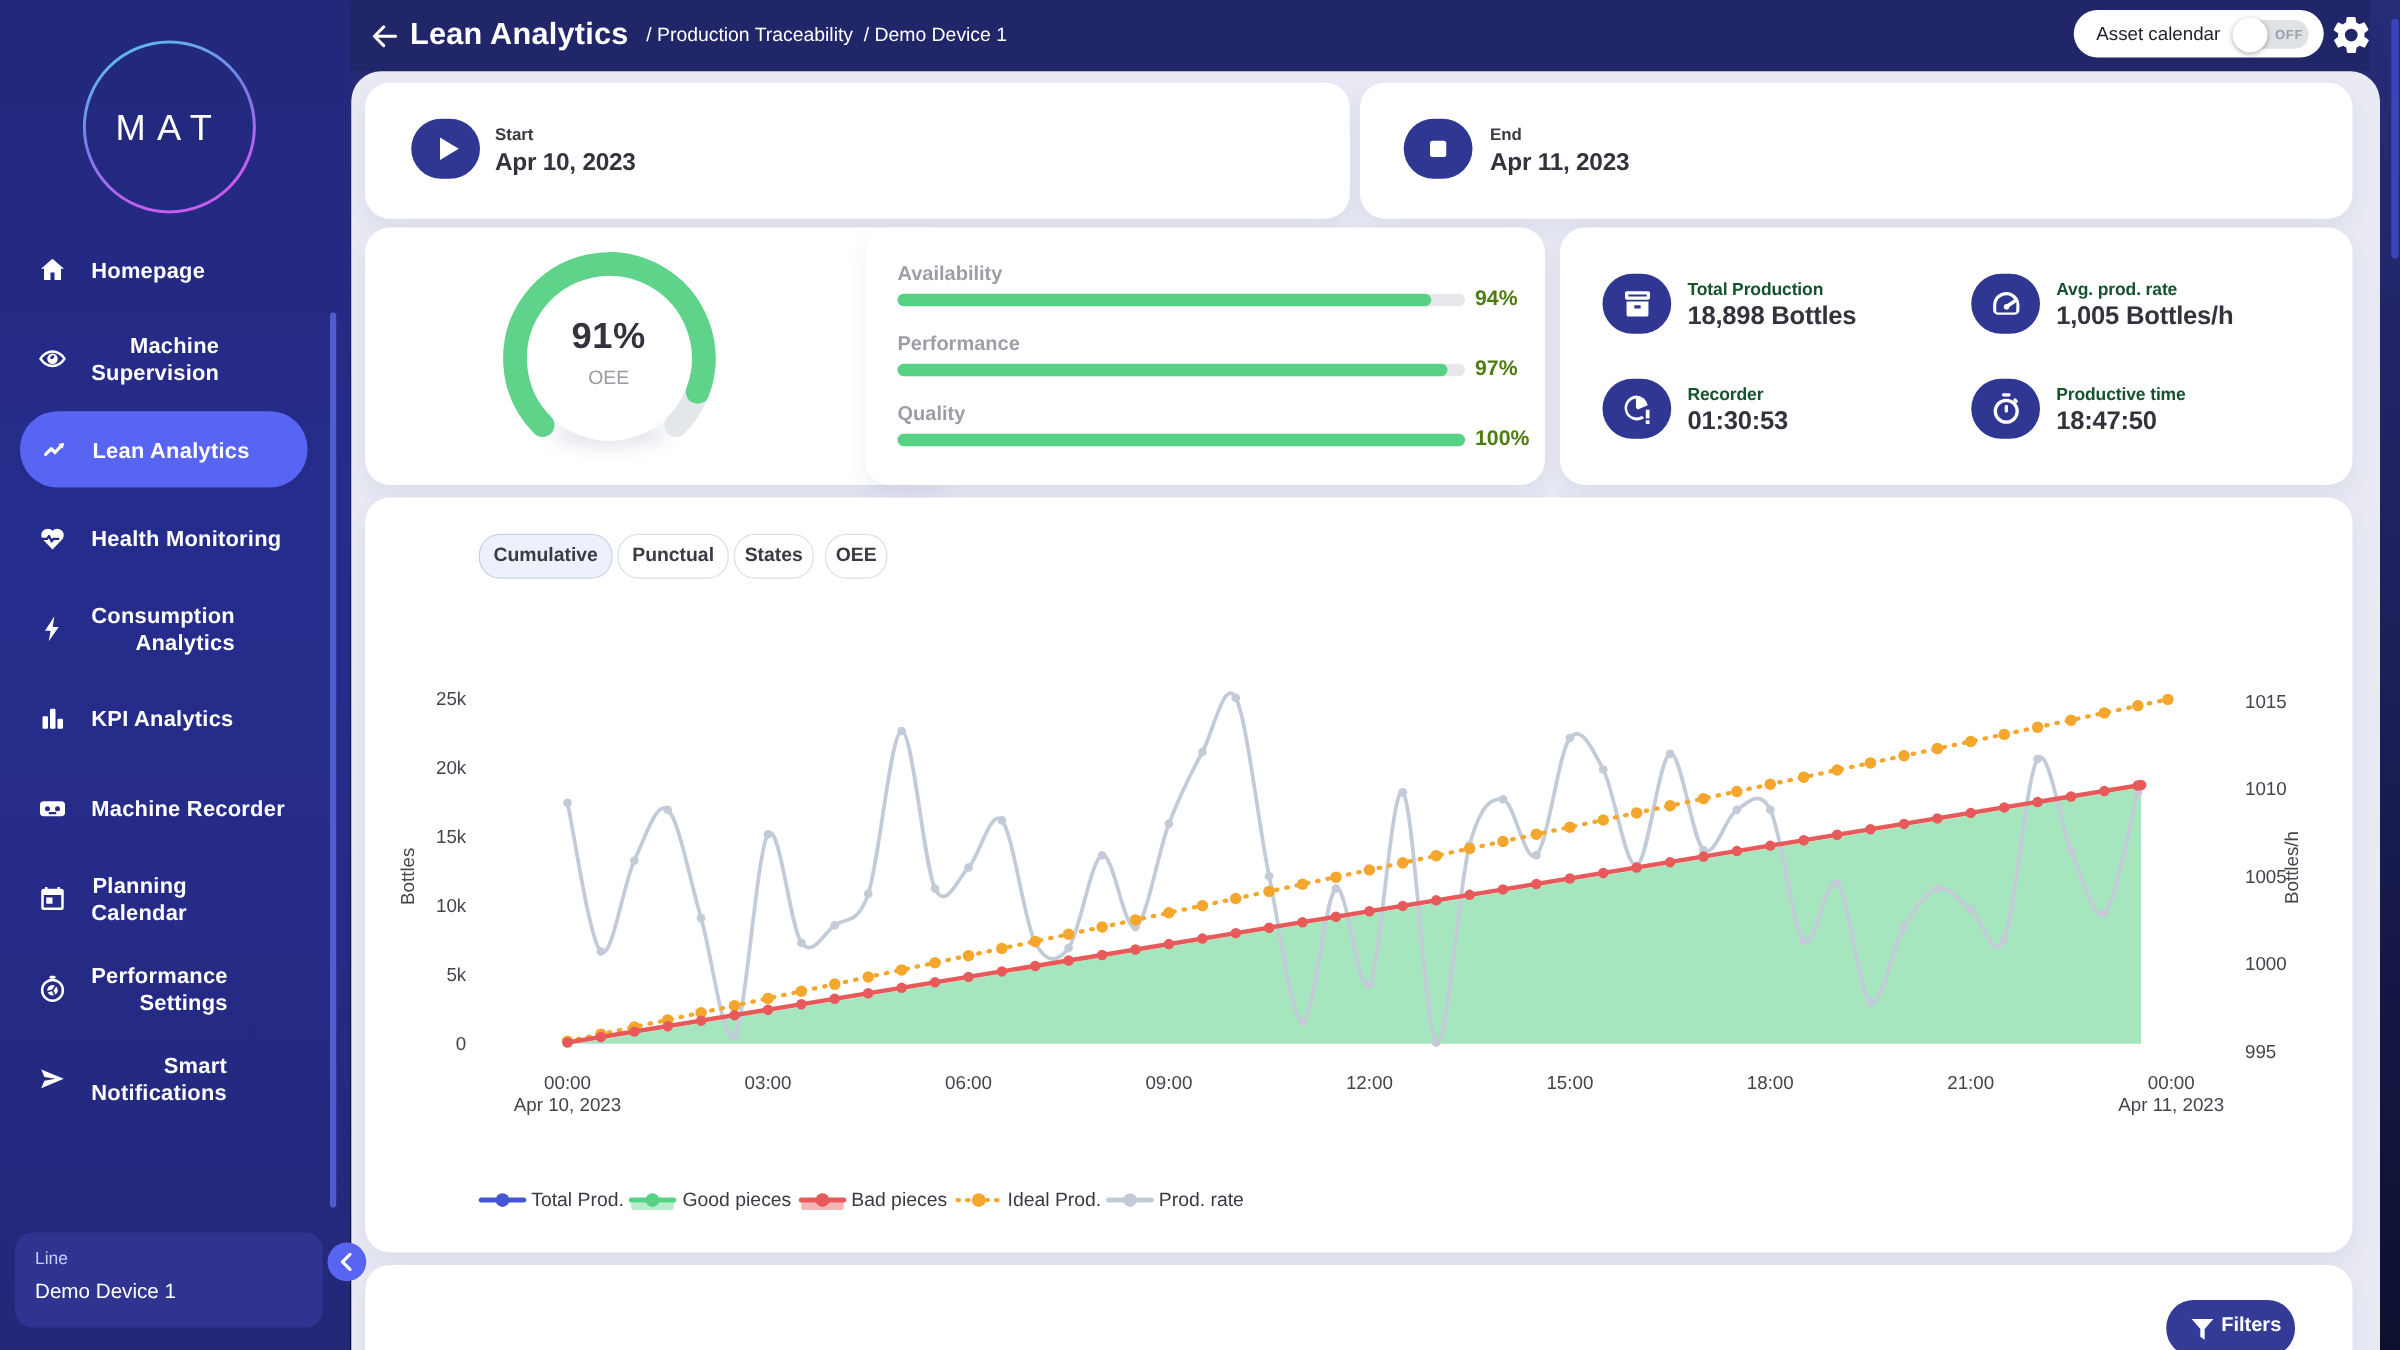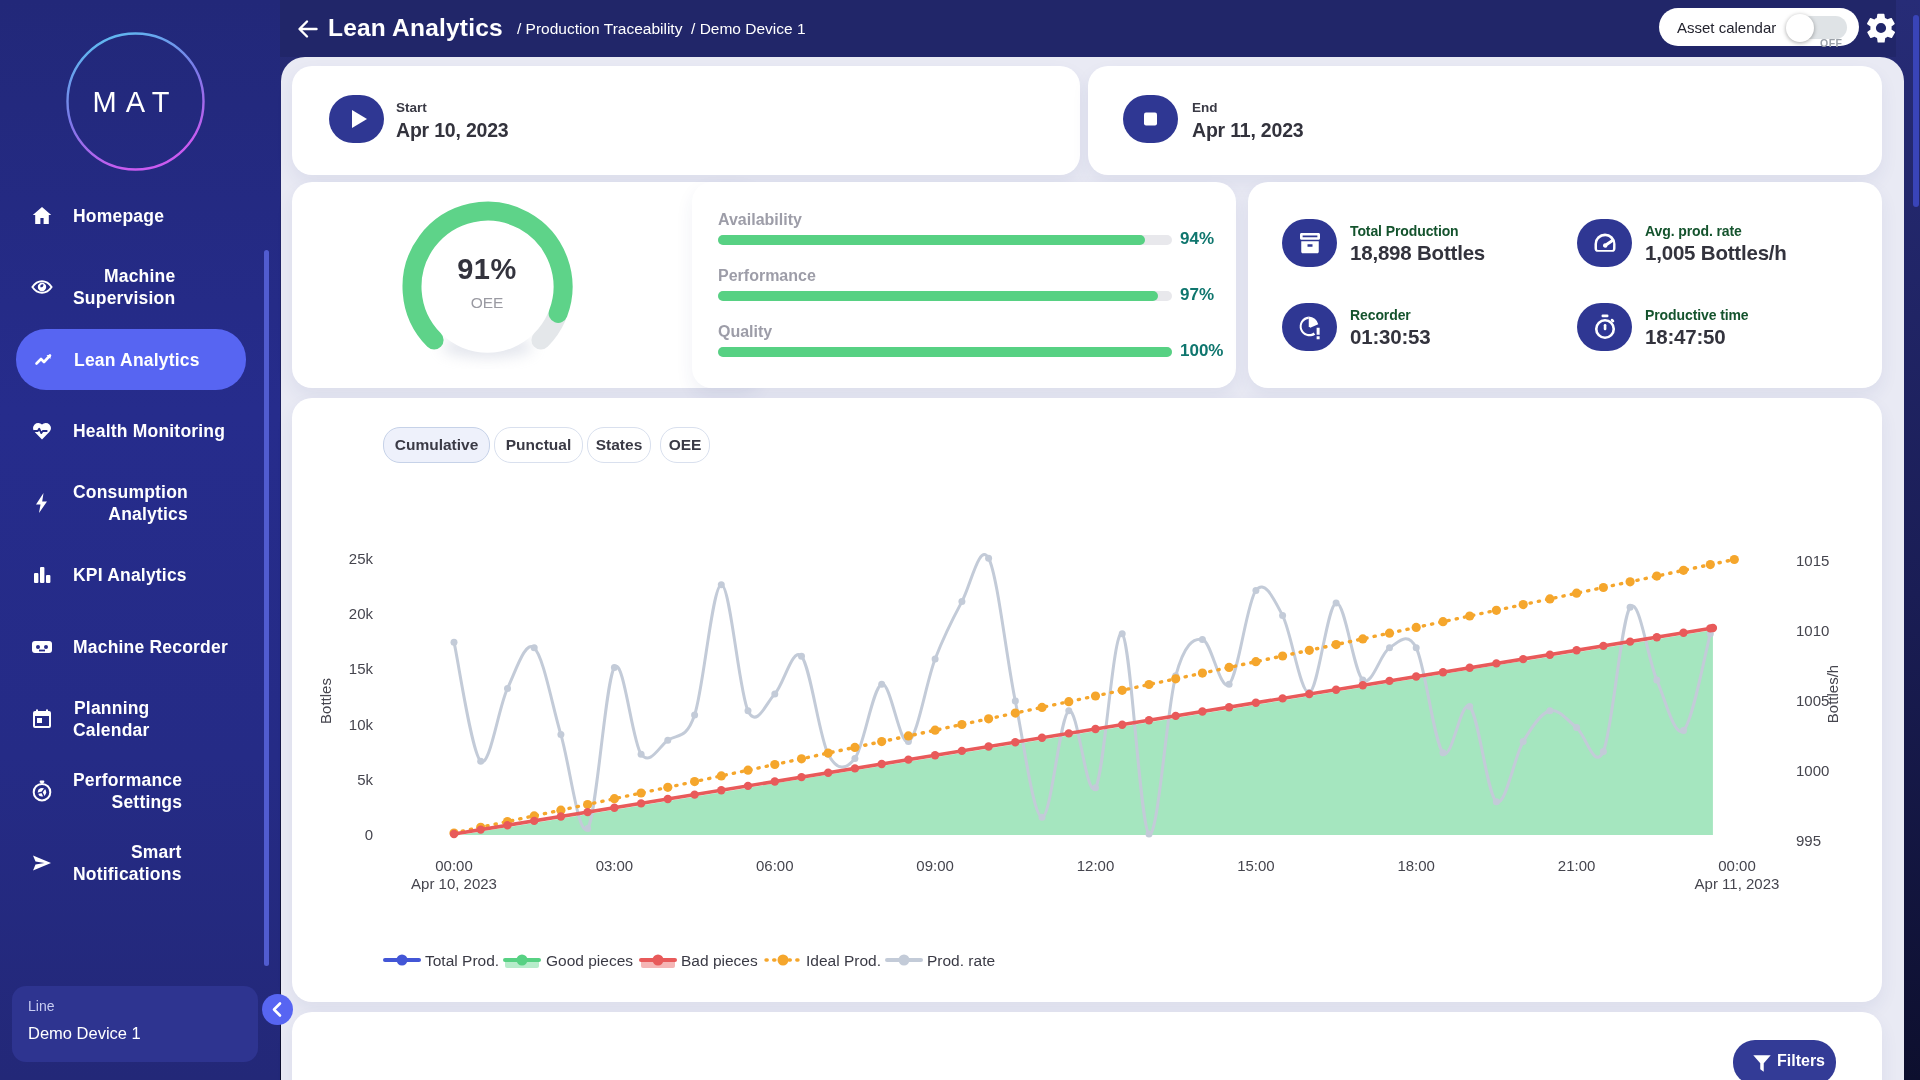--- a/index.html
+++ b/index.html
@@ -27,31 +27,31 @@
 #collapse { position:absolute; left:262px; top:994px; width:31px; height:31px; border-radius:50%;
   background:#5765f2; z-index:5; }
 #backarrow { position:absolute; left:16px; top:17px; }
 #htitle { position:absolute; left:48px; top:14px; color:#fff; font-size:24.5px; font-weight:bold; letter-spacing:0.2px; }
 #hcrumb { position:absolute; left:237px; top:20px; color:#fff; font-size:15.5px; }
 #assetpill { position:absolute; left:1659px; top:8px; width:200px; height:38px; background:#fff; border-radius:19px; }
 #assetpill .t { position:absolute; left:18px; top:11px; font-size:15px; color:#23232e; font-weight:500; }
 #toggle { position:absolute; left:128px; top:8px; width:60px; height:23px; background:#dfe3e6; border-radius:12px; }
 #toggle .knob { position:absolute; left:-1px; top:-2.5px; width:28px; height:28px; border-radius:50%; background:#fff;
   box-shadow:0 1px 4px rgba(0,0,0,0.35); }
-#toggle .off { position:absolute; left:33px; top:6px; font-size:10.5px; font-weight:bold; color:#9ba1a8; letter-spacing:0.5px;margin-top:15px; }
+#toggle .off { position:absolute; left:33px; top:6px; font-size:10.5px; font-weight:bold; color:#9ba1a8; letter-spacing:0.5px; }
 #gear { position:absolute; left:1864px; top:11px; }
 .dticon { position:absolute; width:55px; height:48px; border-radius:24px; background:#2f3793; }
 .dtlab { position:absolute; font-size:13.5px; font-weight:bold; color:#3a3a45; }
 .dtval { position:absolute; font-size:19.5px; font-weight:bold; color:#33333d; letter-spacing:-0.2px; }
 #g91 { position:absolute; left:0; width:390px; top:73px; text-align:center; font-size:29px; line-height:29px; font-weight:bold; color:#33333d; letter-spacing:0.5px; }
 #goee { position:absolute; left:0; width:390px; top:112px; text-align:center; font-size:15.5px; color:#9a9aa2; }
 .blab { position:absolute; font-size:16px; font-weight:bold; color:#9d9da8; }
 .btrack { position:absolute; width:454px; height:10px; border-radius:5px; background:#e8e8ec; }
 .bfill { position:absolute; height:10px; border-radius:5px; background:#57d183; }
-.bpct { position:absolute; font-size:17px; font-weight:bold; color:#0f766e; }
+.bpct { position:absolute; font-size:17px; font-weight:bold; color:#4d7c0f; }
 .sticon { position:absolute; width:55px; height:48px; border-radius:24px; background:#2f3793;
   display:flex; align-items:center; justify-content:center; }
 .stlab { position:absolute; font-size:14px; letter-spacing:-0.1px; font-weight:bold; color:#14532d; }
 .stval { position:absolute; font-size:20.5px; font-weight:bold; color:#33333d; letter-spacing:-0.2px; }
 .tab { position:absolute; top:29px; height:36px; border:1px solid #d9e0ee; background:#fff; border-radius:17px;
   font-size:15.5px; font-weight:bold; color:#3a3a45; display:flex; align-items:center; justify-content:center; }
 .tab.on { background:#eef1fb; border-color:#c6d2e8; }
 .lgt { position:absolute; font-size:15.5px; top:895px; color:#3a3a45; }
 #filters { position:absolute; left:1733px; top:1040px; width:103px; height:45px; background:#333b96; border-radius:22px; }
 #filters span { position:absolute; left:44px; top:12px; color:#fff; font-weight:bold; font-size:16px; }

